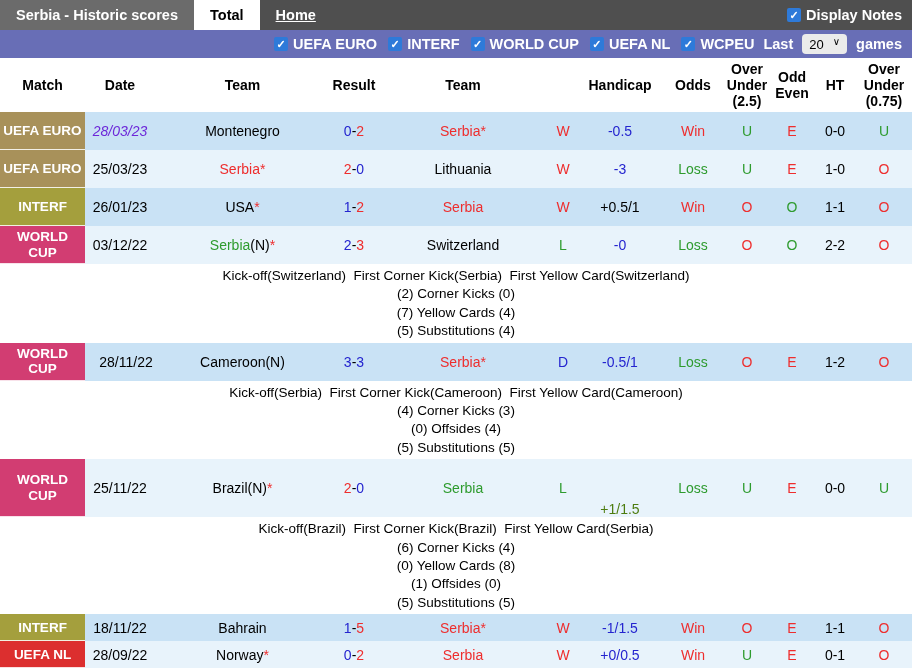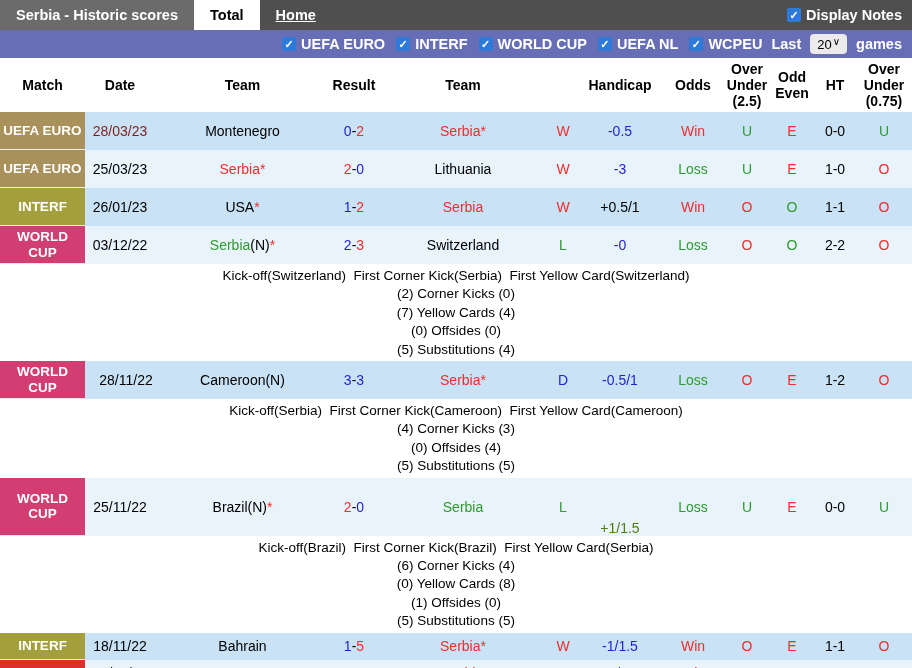--- a/index.html
+++ b/index.html
@@ -12,21 +12,21 @@
   .tab-active{background:#fff;color:#000}
   .tab-link{text-decoration:underline;cursor:pointer}
   .spacer{flex:1}
   .chk-wrap{display:flex;align-items:center;gap:5px;padding-right:10px;cursor:pointer}
   .chk{width:14px;height:14px;border-radius:2px;color:#fff;font-size:11px;line-height:14px;text-align:center;display:inline-block;flex:0 0 auto}
 
   
   .filter-bar{height:28px;display:flex;align-items:center;justify-content:flex-end;gap:9px;color:#fff;font-weight:bold;font-size:14.5px;padding-right:10px}
   #filters{display:flex;align-items:center;gap:11px}
   .filter-item{display:flex;align-items:center;gap:5px;cursor:pointer;white-space:nowrap}
-  .select{background:#ebebeb;color:#000;border-radius:4px;height:20px;display:flex;align-items:center;gap:1px;padding:0 7px;font-weight:normal;font-size:13px;cursor:pointer}
+  .select{background:#ebebeb;color:#000;border-radius:4px;height:20px;display:flex;align-items:center;gap:9px;padding:0 7px;font-weight:normal;font-size:13px;cursor:pointer}
   .chev{font-size:10px;line-height:10px;transform:translateY(-2px)}
 
   
   .thead{display:flex;align-items:stretch;height:54px;font-weight:bold;font-size:14px;background:#fff;color:#000}
   .thead .cell{line-height:1.15}
   .match-row{display:flex;align-items:stretch;min-height:38px;font-size:14px;color:#000}
   .match-row.compact{min-height:27px}
   .cell{display:flex;align-items:center;justify-content:center;text-align:center;box-sizing:border-box}
   .c-match{width:85px}
   .c-date{width:70px}
@@ -111,21 +111,21 @@
     <div class="cell c-ht">HT</div>
     <div class="cell c-ou075">Over Under (0.75)</div>
   </div>
 
   <div id="tbody">
       <div class="match-row" style="background: rgb(201, 226, 245);">
         <div class="cell c-match">
           <div class="comp-label" style="background: rgb(168, 145, 90);">UEFA EURO</div>
         </div>
         <div class="cell c-date">
-          <span style="color: #7f1d1d;">28/03/23</span>
+          <span style="color: #6d28d9; font-style: italic;">28/03/23</span>
         </div>
         <div class="cell c-team1">
           <span style="color: rgb(0, 0, 0);">Montenegro</span>
         </div>
         <div class="cell c-result">
           <span style="color: rgb(36, 36, 207);">0</span>
           <span style="color: rgb(0, 0, 0);">-</span>
           <span style="color: rgb(238, 45, 45);">2</span>
         </div>
         <div class="cell c-team2">
@@ -273,21 +273,20 @@
           <span style="color: rgb(0, 0, 0); text-align: center;">2-2</span>
         </div>
         <div class="cell c-ou075">
           <span style="color: rgb(238, 45, 45);">O</span>
         </div>
       </div>
       <div class="notes-row">
         <div>Kick-off(Switzerland)  First Corner Kick(Serbia)  First Yellow Card(Switzerland)</div>
         <div>(2) Corner Kicks (0)</div>
         <div>(7) Yellow Cards (4)</div>
-        <div>(0) Offsides (0)</div>
         <div>(5) Substitutions (4)</div>
       </div>
       <div class="match-row" style="background: rgb(201, 226, 245);">
         <div class="cell c-match">
           <div class="comp-label" style="background: rgb(210, 61, 114);">WORLD CUP</div>
         </div>
         <div class="cell c-date">
           <span style="color: rgb(0, 0, 0); margin-left: 12px;">28/11/22</span>
         </div>
         <div class="cell c-team1">

